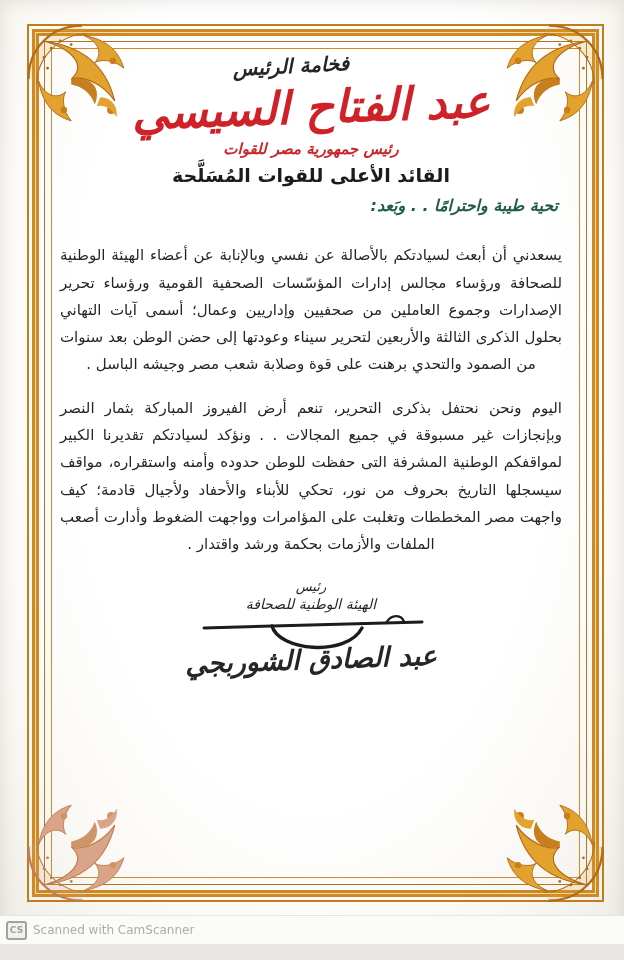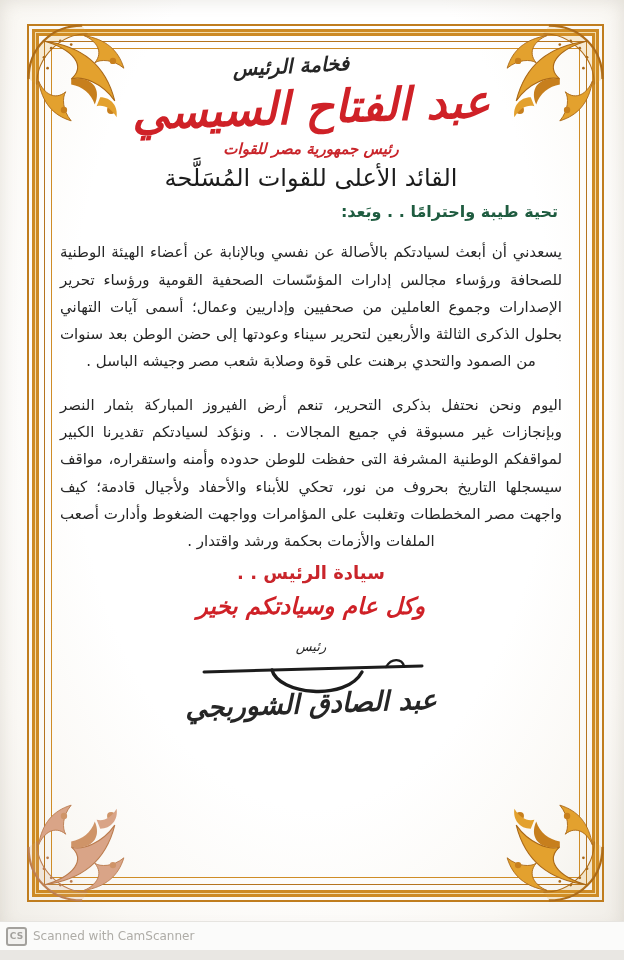--- a/index.html
+++ b/index.html
@@ -40,24 +40,24 @@
   .salutation-title{
     font-size:20px;font-weight:bold;font-style:italic;
     transform:rotate(-3deg);margin:4px 40px 2px 0;
   }
   .president-name{
     color:#cf2127;font-size:45px;font-weight:bold;font-style:italic;
     transform:rotate(-2deg);line-height:1.25;margin:2px 0 4px;
     letter-spacing:1px;
   }
   .president-role1{color:#c9252b;font-size:15px;font-weight:bold;font-style:italic;margin:2px 0;}
-  .president-role2{color:#1c1c1c;font-size:24px;font-weight:normal;margin:6px 0 10px;}
+  .president-role2{color:#1c1c1c;font-size:19px;font-weight:bold;margin:6px 0 10px;}
   .greeting-line{
-    color:#1f5c40;font-size:16px;font-weight:bold;
-    text-align:right;margin:4px 4px 18px 0;
+    color:#1f5c40;font-size:16px;font-weight:bold;font-style:italic;
+    text-align:right;margin:4px 4px 27px 0;
   }
   .body-par{
     font-size:15px;line-height:1.82;margin:16px 0 6px;
     text-align:justify;text-align-last:center;
     -webkit-text-align-last:center;
   }
   .address-line{
     color:#c9252b;font-size:18px;font-weight:bold;margin:6px 0 6px;
   }
   .farewell-line{
@@ -67,21 +67,21 @@
   .signature-block{margin-top:20px;position:relative;}
   .sig-title1{font-size:13px;font-style:italic;margin:0 0 2px;}
   .sig-title2{font-size:14px;font-style:italic;margin:0 0 0;}
   .signature-scribble{display:block;margin:-4px auto -18px;}
   .sig-name{
     font-size:27px;font-weight:bold;font-style:italic;
     transform:rotate(-2deg);margin:0;
   }
   
   .scanner-strip{
-    position:absolute;left:0;right:0;bottom:10px;height:28px;
+    position:absolute;left:0;right:0;bottom:16px;height:28px;
     background:#fbfbfa;border-top:1px solid #e6e4e0;
     display:flex;align-items:center;padding-left:6px;gap:6px;
   }
   .cs-badge{
     width:17px;height:15px;border:2px solid #a3a19d;border-radius:3px;
     color:#a3a19d;font-size:9px;font-weight:bold;
     display:flex;align-items:center;justify-content:center;
     background:#f2f1ef;
   }
   .cs-text{color:#aeaca7;font-size:12px;}
@@ -135,27 +135,26 @@
     <div class="salutation-title">فخامة الرئيس</div>
     <div class="president-name">عبد الفتاح السيسي</div>
     <div class="president-role1">رئيس جمهورية مصر للقوات</div>
     <div class="president-role2">القائد الأعلى للقوات المُسَلَّحة</div>
 
     <div class="greeting-line">تحية طيبة واحترامًا . . وبَعد:</div>
 
     <p class="body-par">يسعدني أن أبعث لسيادتكم بالأصالة عن نفسي وبالإنابة عن أعضاء الهيئة الوطنية للصحافة ورؤساء مجالس إدارات المؤسّسات الصحفية القومية ورؤساء تحرير الإصدارات وجموع العاملين من صحفيين وإداريين وعمال؛ أسمى آيات التهاني بحلول الذكرى الثالثة والأربعين لتحرير سيناء وعودتها إلى حضن الوطن بعد سنوات من الصمود والتحدي برهنت على قوة وصلابة شعب مصر وجيشه الباسل .</p>
     <p class="body-par">اليوم ونحن نحتفل بذكرى التحرير، تنعم أرض الفيروز المباركة بثمار النصر وبإنجازات غير مسبوقة في جميع المجالات . . ونؤكد لسيادتكم تقديرنا الكبير لمواقفكم الوطنية المشرفة التى حفظت للوطن حدوده وأمنه واستقراره، مواقف سيسجلها التاريخ بحروف من نور، تحكي للأبناء والأحفاد ولأجيال قادمة؛ كيف واجهت مصر المخططات وتغلبت على المؤامرات وواجهت الضغوط وأدارت أصعب الملفات والأزمات بحكمة ورشد واقتدار .</p>
 
-    <div class="address-line">سيادة الرئيس . .</div>
 
 
-    <div class="farewell-line">وكل عام وسيادتكم بخير</div>
 
     <div class="signature-block">
       <div class="sig-title1">رئيس</div>
+      <div class="sig-title2">الهيئة الوطنية للصحافة</div>
       <svg class="signature-scribble" width="250" height="54" viewBox="0 0 250 54">
         <path d="M18,20 L236,14" stroke="#1c1c1c" stroke-width="3" fill="none" stroke-linecap="round"></path>
         <path d="M86,18 C92,42 160,50 176,20" stroke="#1c1c1c" stroke-width="3.4" fill="none" stroke-linecap="round"></path>
         <path d="M200,15 C206,5 216,7 218,14" stroke="#1c1c1c" stroke-width="2.4" fill="none" stroke-linecap="round"></path>
       </svg>
       <div class="sig-name">عبد الصادق الشوربجي</div>
     </div>
   </div>
 </div>
 

